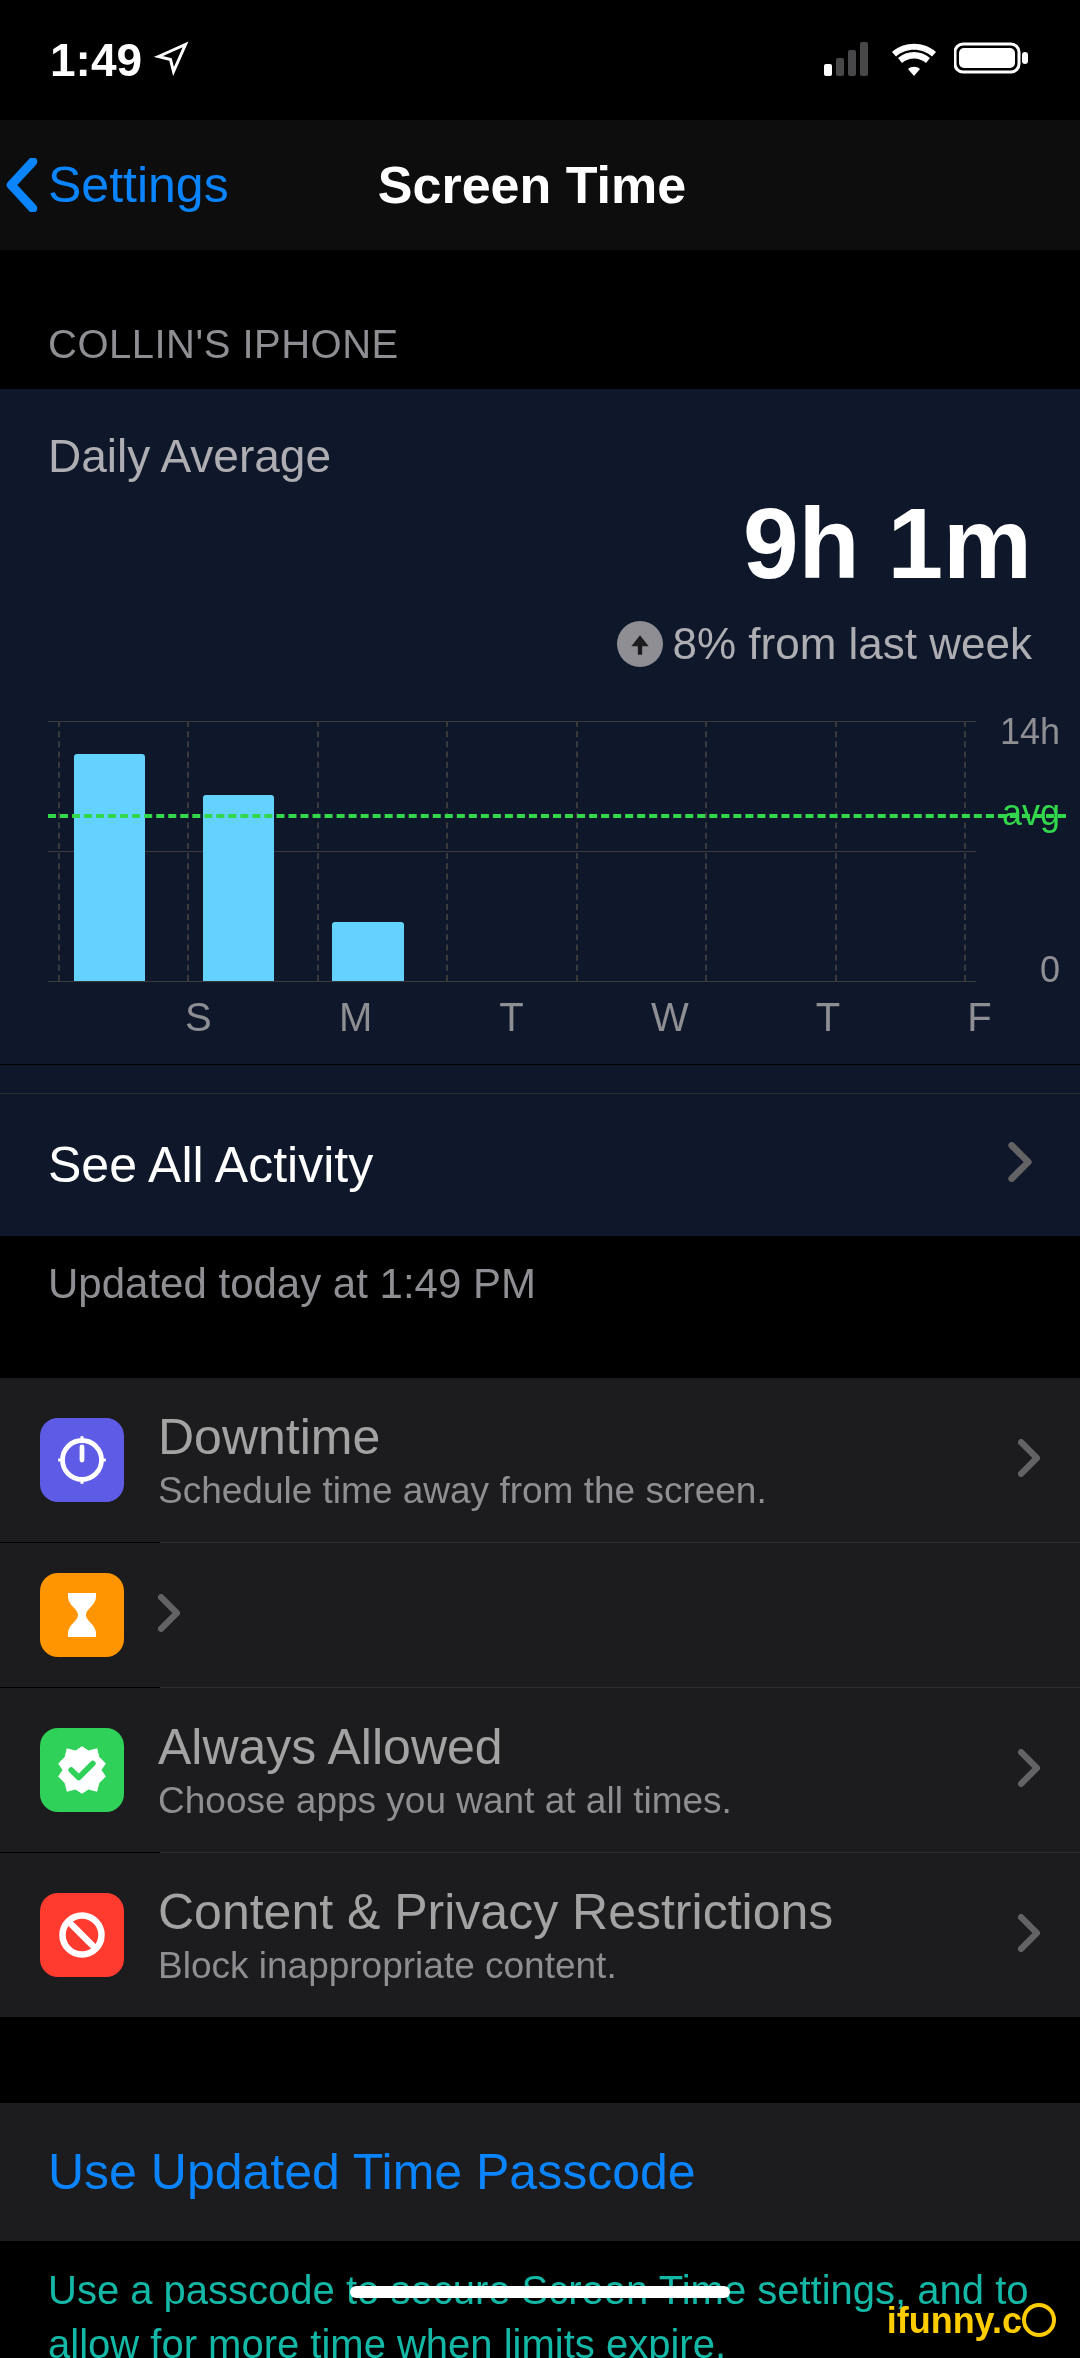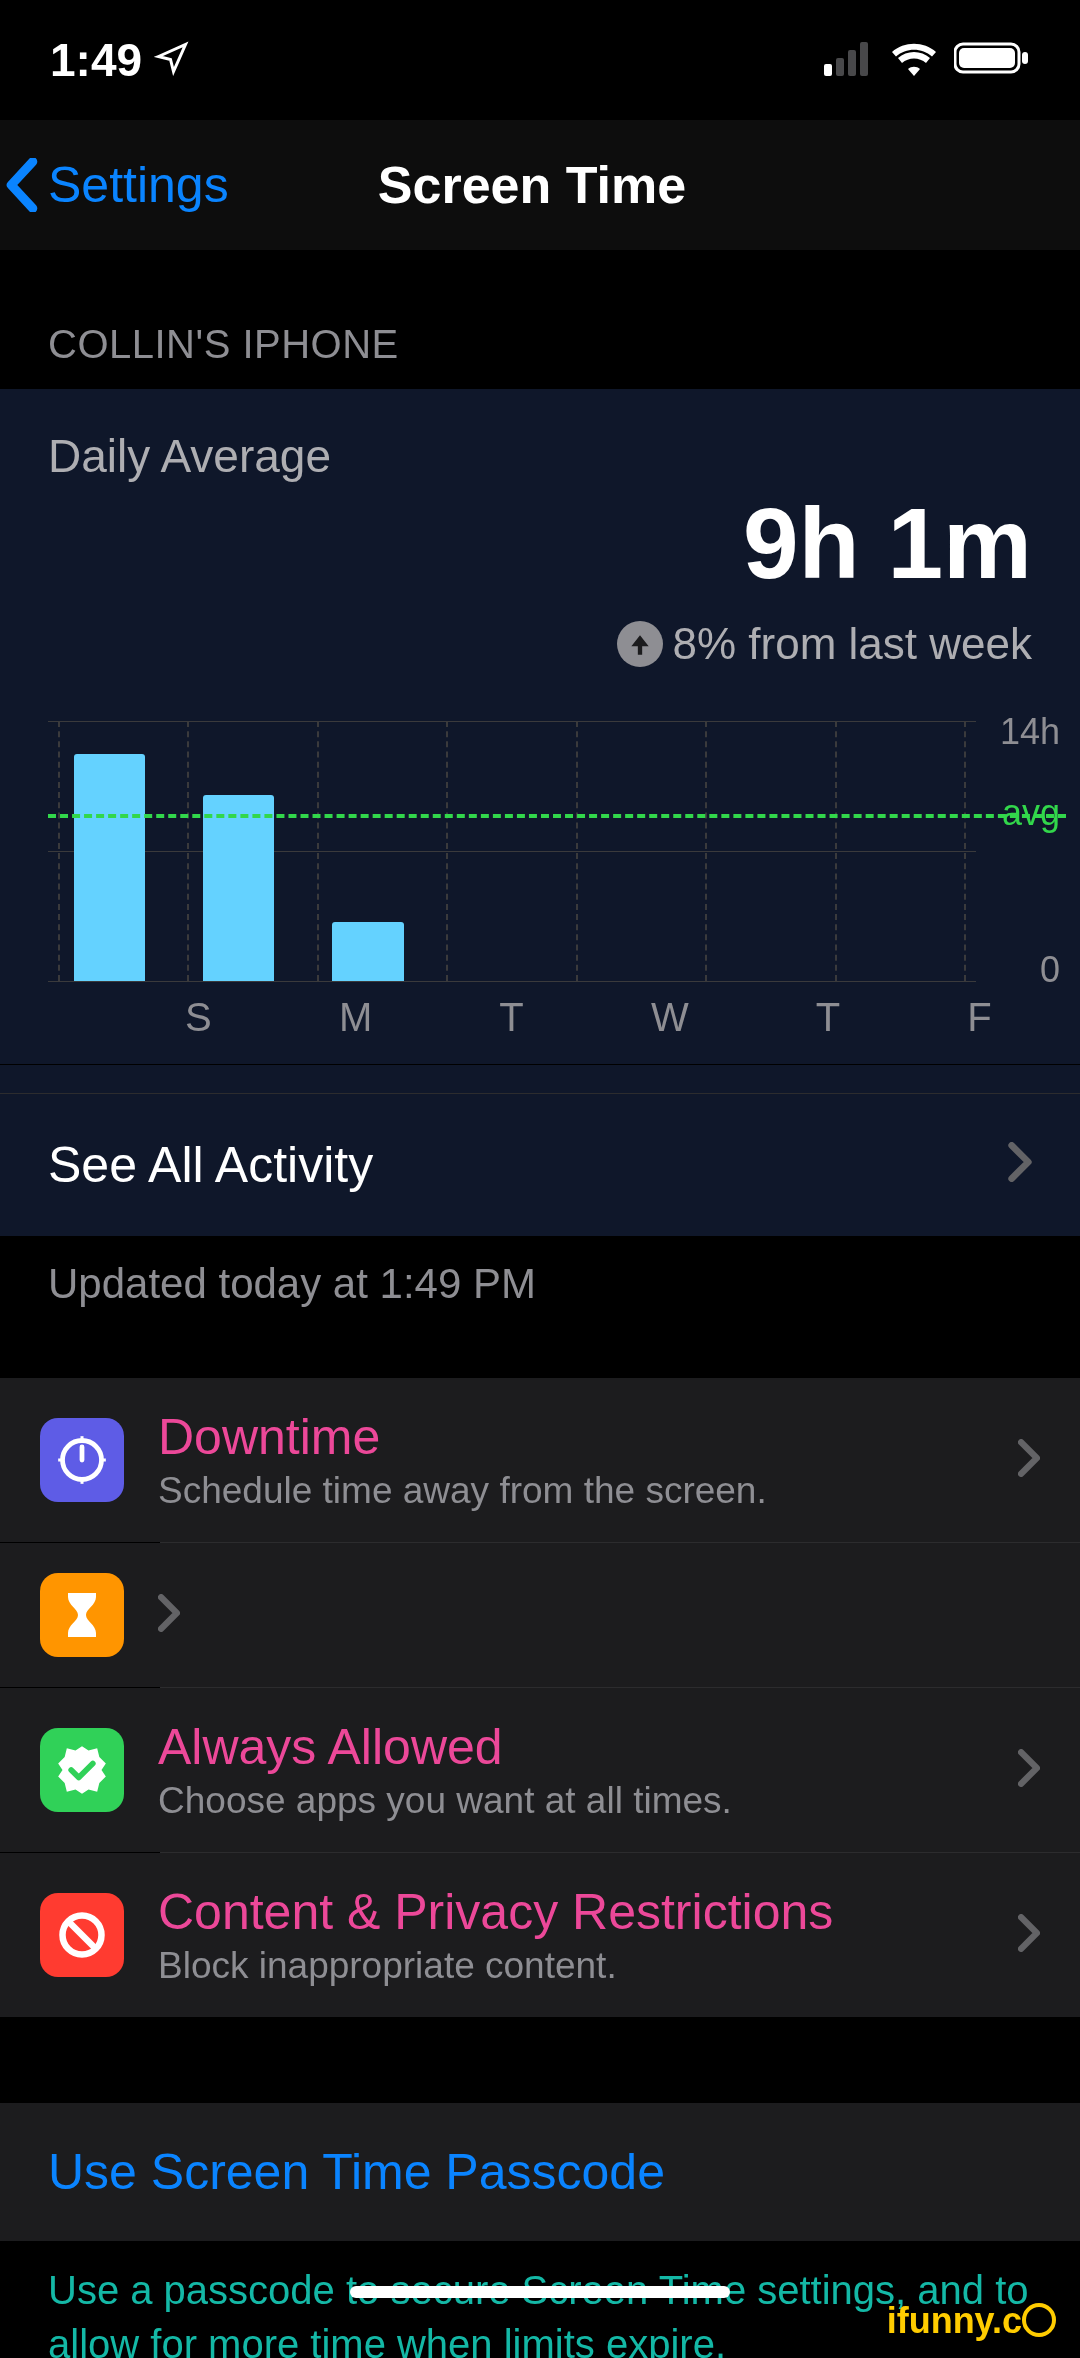--- a/index.html
+++ b/index.html
@@ -170,21 +170,21 @@
     display: flex;
     align-items: center;
     justify-content: center;
     flex-shrink: 0;
   }
   .icon-purple { background: #5e5ce6; }
   .icon-orange { background: #ff9500; }
   .icon-green { background: #30d158; }
   .icon-red { background: #ff3b30; }
   .setting-text { flex: 1; }
-  .setting-title { font-size: 50px; color: #ec4899; margin-bottom: 4px; }
+  .setting-title { font-size: 50px; color: #a3a3a3; margin-bottom: 4px; }
   .setting-sub { font-size: 37px; color: #8e8e93; }
   .chevron { color: #636366; flex-shrink: 0; }
   
   .passcode-section { margin-top: 86px; }
   .passcode-link {
     background: #1c1c1e;
     padding: 40px 48px;
     color: #0a84ff;
     font-size: 50px;
   }
@@ -417,18 +417,18 @@
         <div class="setting-title">Content &amp; Privacy Restrictions</div>
         <div class="setting-sub">Block inappropriate content.</div>
       </div>
       <span class="chevron"><svg width="22" height="38" viewBox="0 0 14 24">
           <path d="M2 2 L12 12 L2 22" stroke="#636366" stroke-width="4" fill="none" stroke-linecap="round" stroke-linejoin="round"></path>
         </svg></span>
     </div>
   </div>
 
 <div class="passcode-section">
-  <div class="passcode-link">Use Screen Time Passcode</div>
+  <div class="passcode-link">Use Updated Time Passcode</div>
   <div class="passcode-desc">Use a passcode to secure Screen Time settings, and to allow for more time when limits expire.</div>
 </div>
 
 <div class="home-indicator"></div>
 <div class="watermark">ifunny.c<span class="o"></span></div>
 
 </body></html>

